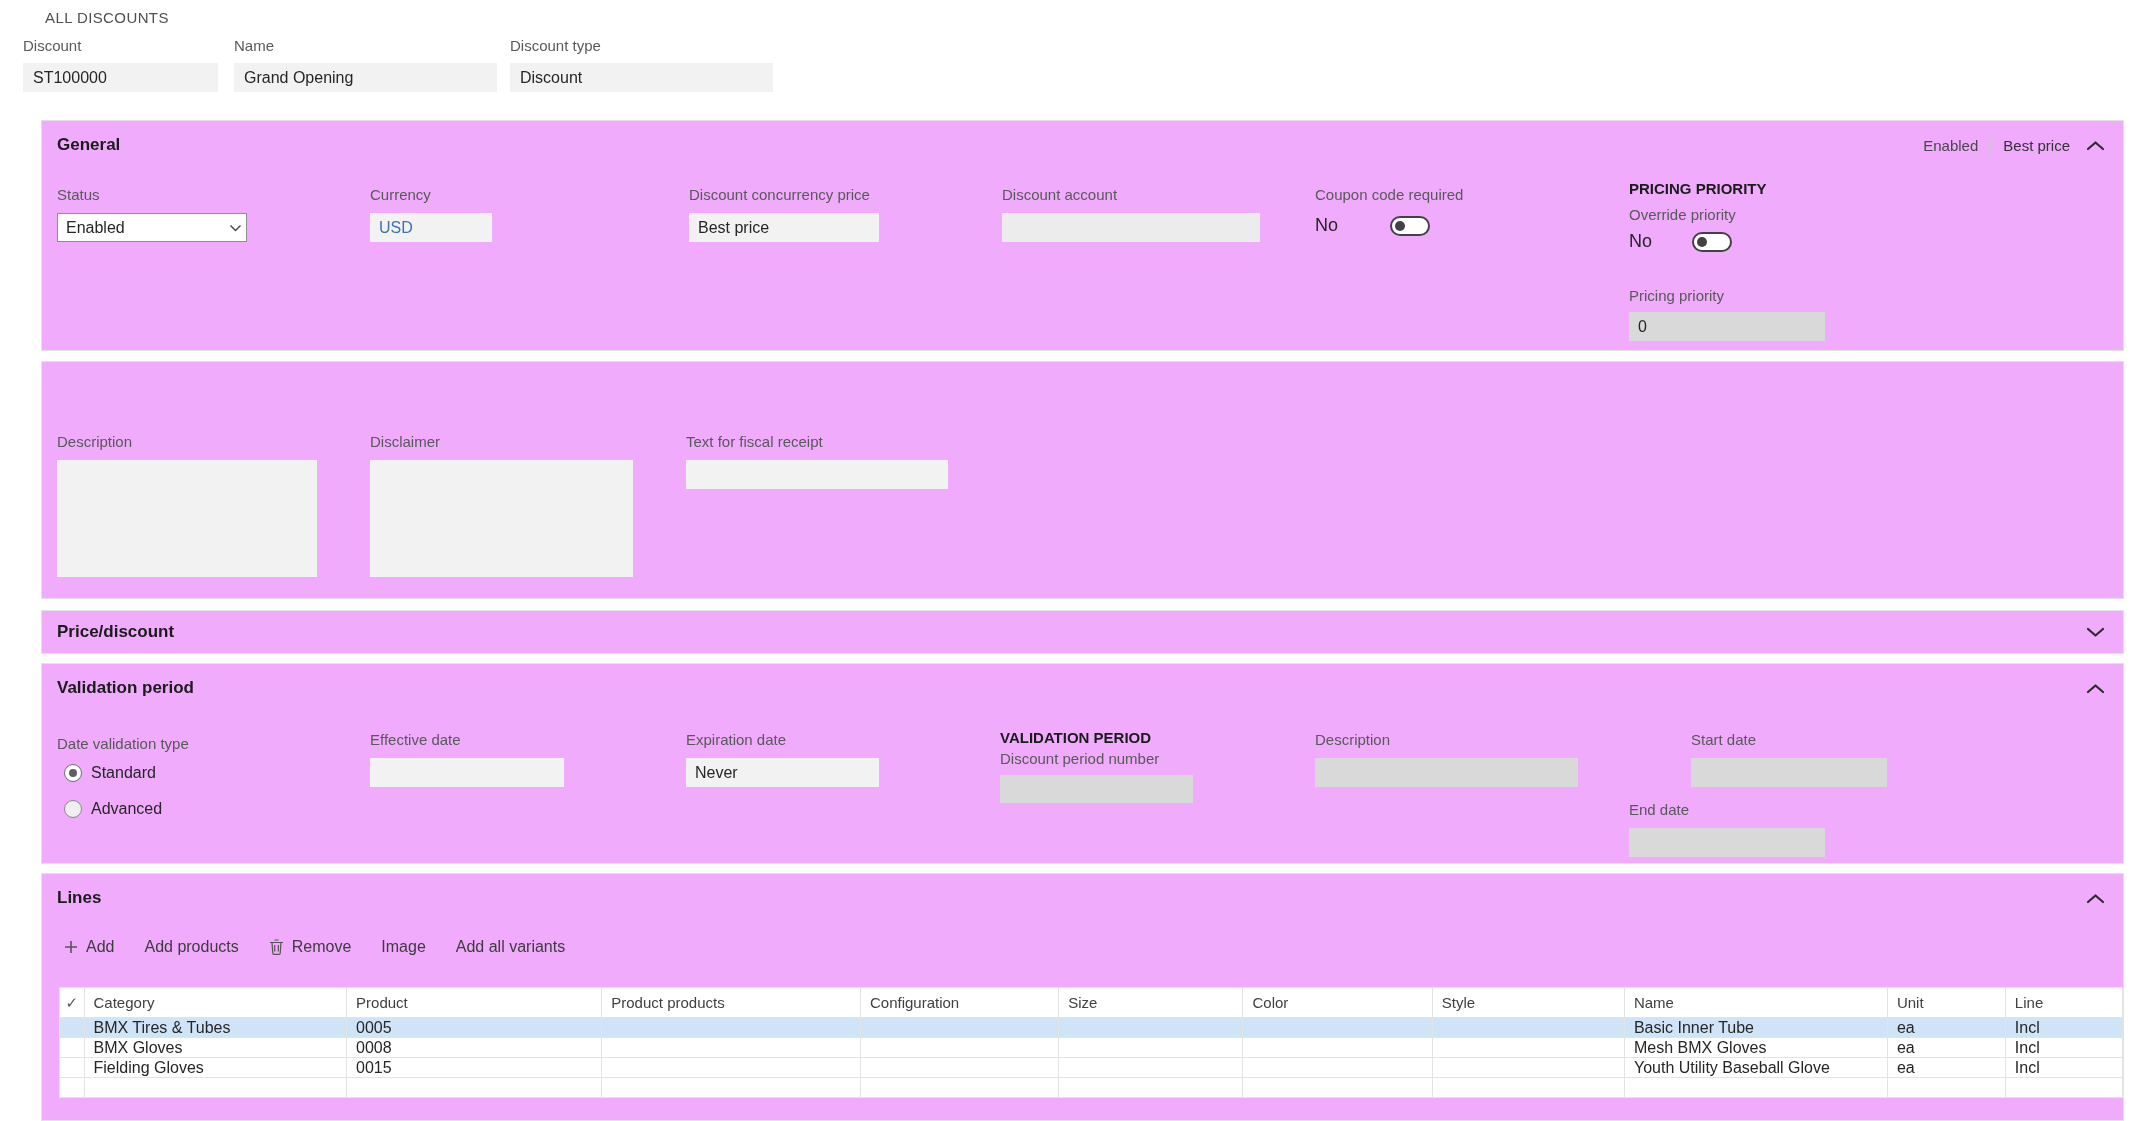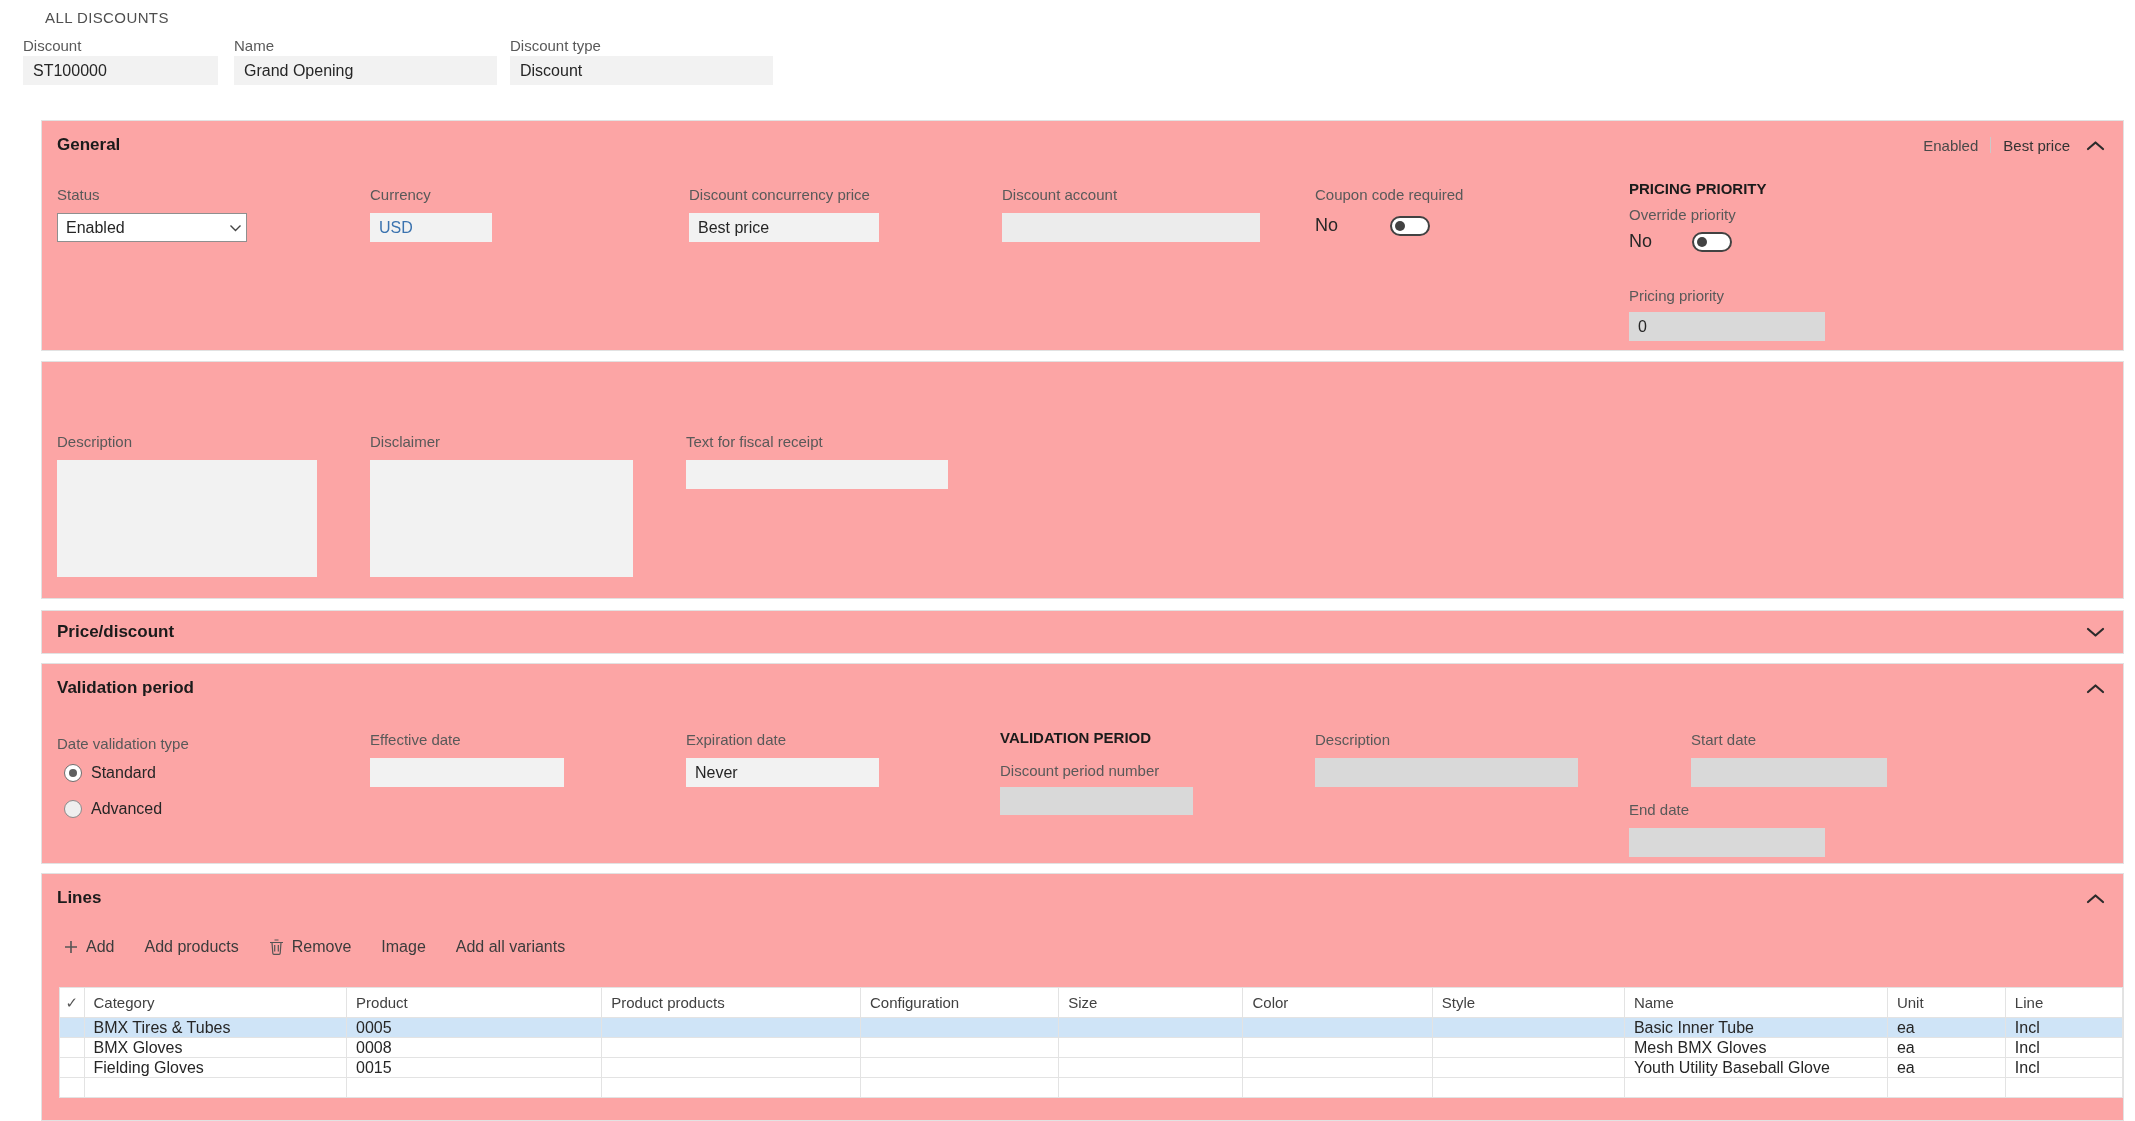--- a/index.html
+++ b/index.html
@@ -4,23 +4,23 @@
 <style>
   *{box-sizing:border-box;margin:0;padding:0}
   html,body{width:2135px;height:1121px}
   body{font-family:"Liberation Sans",sans-serif;background:#ffffff;color:#262626;position:relative;overflow:hidden}
 
   .breadcrumb{position:absolute;left:45px;top:9px;font-size:15px;color:#4f4f4f;letter-spacing:.4px;cursor:pointer;white-space:nowrap}
 
   .head-fields{position:absolute;left:23px;top:36px;display:flex}
   .hfield{display:flex;flex-direction:column}
   .label{font-size:15px;color:#595959;line-height:20px;white-space:nowrap}
-  .box{height:29px;line-height:29px;background:#f2f2f2;font-size:16px;color:#262626;padding:0 10px;white-space:nowrap;overflow:hidden}
-
-  .card{position:absolute;left:41px;width:2083px;background:#fca5a5;border:1px solid #e2e2e2}
+  .box{height:29px;line-height:29px;background:#f2f2f2;font-size:16px;color:#262626;padding:0 10px;margin-top:7px;white-space:nowrap;overflow:hidden}
+
+  .card{position:absolute;left:41px;width:2083px;background:#f0abfc;border:1px solid #e2e2e2}
   .card-head{display:flex;align-items:center;justify-content:space-between;height:48px;padding:0 18px 0 15px}
   .card-head.slim{height:42px}
   .card-title{font-size:17px;font-weight:bold;color:#1b1b1b;cursor:pointer;white-space:nowrap}
   .summary{display:flex;align-items:center;font-size:15px;color:#494949}
   .summary .sep{width:1px;height:16px;background:#c9c9c9;margin:0 12px}
   .summary .mode{color:#333}
   .chev{display:inline-flex;margin-left:16px;cursor:pointer}
 
   .fg{position:absolute}
   .input{height:29px;line-height:29px;background:#f2f2f2;font-size:16px;color:#262626;padding:0 9px;margin-top:8px;white-space:nowrap;overflow:hidden}
@@ -194,21 +194,21 @@
     <div class="input" style="width:194px"></div>
   </div>
 
   <div class="fg" style="left:644px;top:66px">
     <div class="label">Expiration date</div>
     <div class="input" style="width:193px">Never</div>
   </div>
 
   <div class="fg" style="left:958px;top:64px">
     <div class="group-title">VALIDATION PERIOD</div>
-    <div class="label" style="margin-top:13px">Discount period number</div>
+    <div class="label" style="margin-top:1px">Discount period number</div>
     <div class="input dark" style="width:193px;margin-top:6px;height:28px;line-height:28px"></div>
   </div>
 
   <div class="fg" style="left:1273px;top:66px">
     <div class="label">Description</div>
     <div class="input dark" style="width:263px"></div>
   </div>
 
   <div class="fg" style="left:1649px;top:66px">
     <div class="label">Start date</div>

